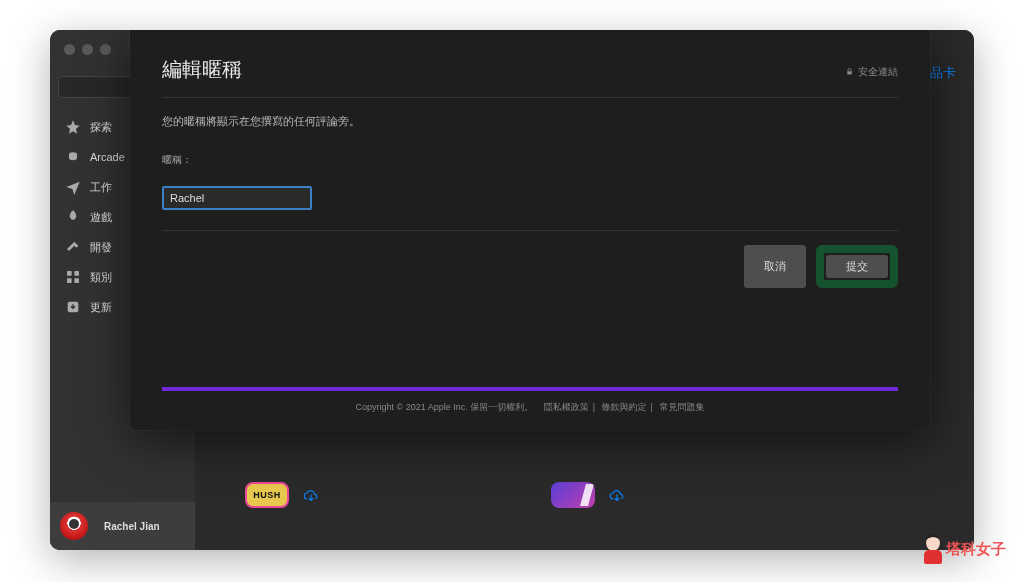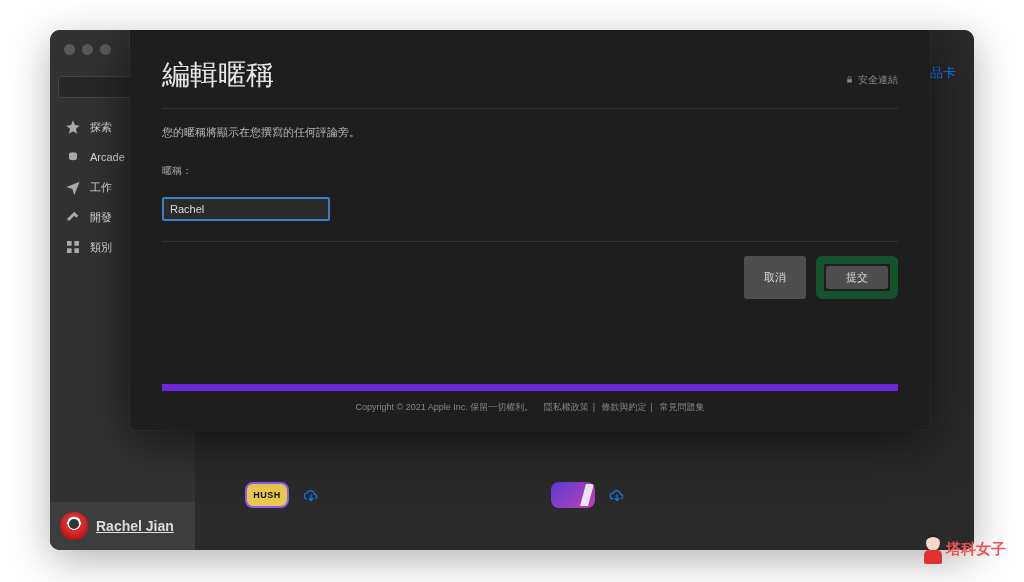--- a/index.html
+++ b/index.html
@@ -83,27 +83,26 @@
   justify-content: center;
   color: #aaa;
   flex-shrink: 0;
 }
 .nav-icon svg { width: 16px; height: 16px; fill: currentColor; }
 
 .user-row {
   margin-top: auto;
   display: flex;
   align-items: center;
-  gap: 8px;
+  gap: 16px;
   padding: 10px;
   background: #3d3d3d;
   color: #ddd;
-  font-size: 14px;
+  font-size: 10px;
   font-weight: 600;
-  text-decoration: underline;
 }
 .avatar {
   width: 28px;
   height: 28px;
   border-radius: 50%;
   background: radial-gradient(circle at 50% 40%, #fff 0%, #fff 30%, #d33 31%, #a00 100%);
   position: relative;
   overflow: hidden;
 }
 .avatar::after {
@@ -146,21 +145,21 @@
   gap: 12px;
 }
 .app-icon {
   width: 44px;
   height: 26px;
   border-radius: 8px;
   overflow: hidden;
 }
 .app-hush {
   background: #e8c84f;
-  border: 2px solid #8b5cf6;
+  border: 2px solid #ec4899;
   display: flex;
   align-items: center;
   justify-content: center;
   color: #111;
   font-size: 9px;
   font-weight: 700;
   letter-spacing: 0.5px;
 }
 .app-purple {
   background: linear-gradient(135deg, #5b3fd6 0%, #c13faf 100%);
@@ -204,21 +203,21 @@
 }
 .sheet-header {
   display: flex;
   justify-content: space-between;
   align-items: baseline;
   padding-bottom: 14px;
   border-bottom: 1px solid #333;
 }
 .sheet-title {
   color: #e8e8e8;
-  font-size: 28px;
+  font-size: 20px;
   font-weight: 400;
 }
 .secure {
   color: #888;
   font-size: 10px;
   display: flex;
   align-items: center;
   gap: 4px;
   text-align: center;
 }
@@ -228,21 +227,21 @@
   color: #bbb;
   font-size: 11px;
   padding: 16px 0 24px 0;
 }
 .field-label {
   color: #aaa;
   font-size: 10px;
   margin-bottom: 19px;
 }
 .nickname-input {
-  width: 168px;
+  width: 150px;
   background: #2a2a2a;
   border: 2px solid #3b7fc4;
   border-radius: 2px;
   padding: 4px 6px;
   color: #ddd;
   font-size: 11px;
   outline: none;
 }
 .sheet-hr {
   border: none;
@@ -266,21 +265,21 @@
   cursor: pointer;
 }
 .btn-submit-wrap {
   border: 8px solid #14532d;
   border-radius: 6px;
   padding: 2px;
   display: inline-flex;
 }
 .sheet-footer {
   margin-top: auto;
-  border-top: 7px solid #6d28d9;
+  border-top: 4px solid #6d28d9;
   padding: 10px 0 6px 0;
   text-align: center;
   color: #888;
   font-size: 9px;
 }
 .sheet-footer span { padding: 0 4px; }
 
 .watermark {
   position: absolute;
   right: 18px;
@@ -357,35 +356,53 @@
             <svg viewBox="0 0 24 24">
               <path d="M2 12l20-8-8 20-3-9z"></path>
               <path d="M11 15l-2 4"></path>
             </svg>
           </span>
         <span>工作</span>
       </li>
       <li class="nav-item">
         <span class="nav-icon">
             <svg viewBox="0 0 24 24">
+              <path d="M12 2c3 2 5 6 5 10l-3 4h-4l-3-4c0-4 2-8 5-10z"></path>
+              <circle cx="12" cy="9" r="1.5"></circle>
+            </svg>
+          </span>
+        <span>遊戲</span>
+      </li>
+      <li class="nav-item">
+        <span class="nav-icon">
+            <svg viewBox="0 0 24 24">
               <path d="M14 4l6 6-3 3-6-6zM11 7L3 15l3 3 8-8"></path>
             </svg>
           </span>
         <span>開發</span>
       </li>
       <li class="nav-item">
         <span class="nav-icon">
             <svg viewBox="0 0 24 24">
               <rect x="3" y="3" width="7" height="7" rx="1"></rect>
               <rect x="14" y="3" width="7" height="7" rx="1"></rect>
               <rect x="3" y="14" width="7" height="7" rx="1"></rect>
               <rect x="14" y="14" width="7" height="7" rx="1"></rect>
             </svg>
           </span>
         <span>類別</span>
+      </li>
+      <li class="nav-item">
+        <span class="nav-icon">
+            <svg viewBox="0 0 24 24">
+              <rect x="4" y="4" width="16" height="16" rx="3" fill="currentColor"></rect>
+              <path d="M12 8v6m-3-3l3 3 3-3" stroke="#323232" stroke-width="2" fill="none"></path>
+            </svg>
+          </span>
+        <span>更新</span>
       </li>
     </ul>
     <div class="user-row">
       <div class="avatar"></div>
       <span>Rachel Jian</span>
     </div>
   </aside>
 
   <main class="main">
     <a class="top-link">禮品卡</a>

